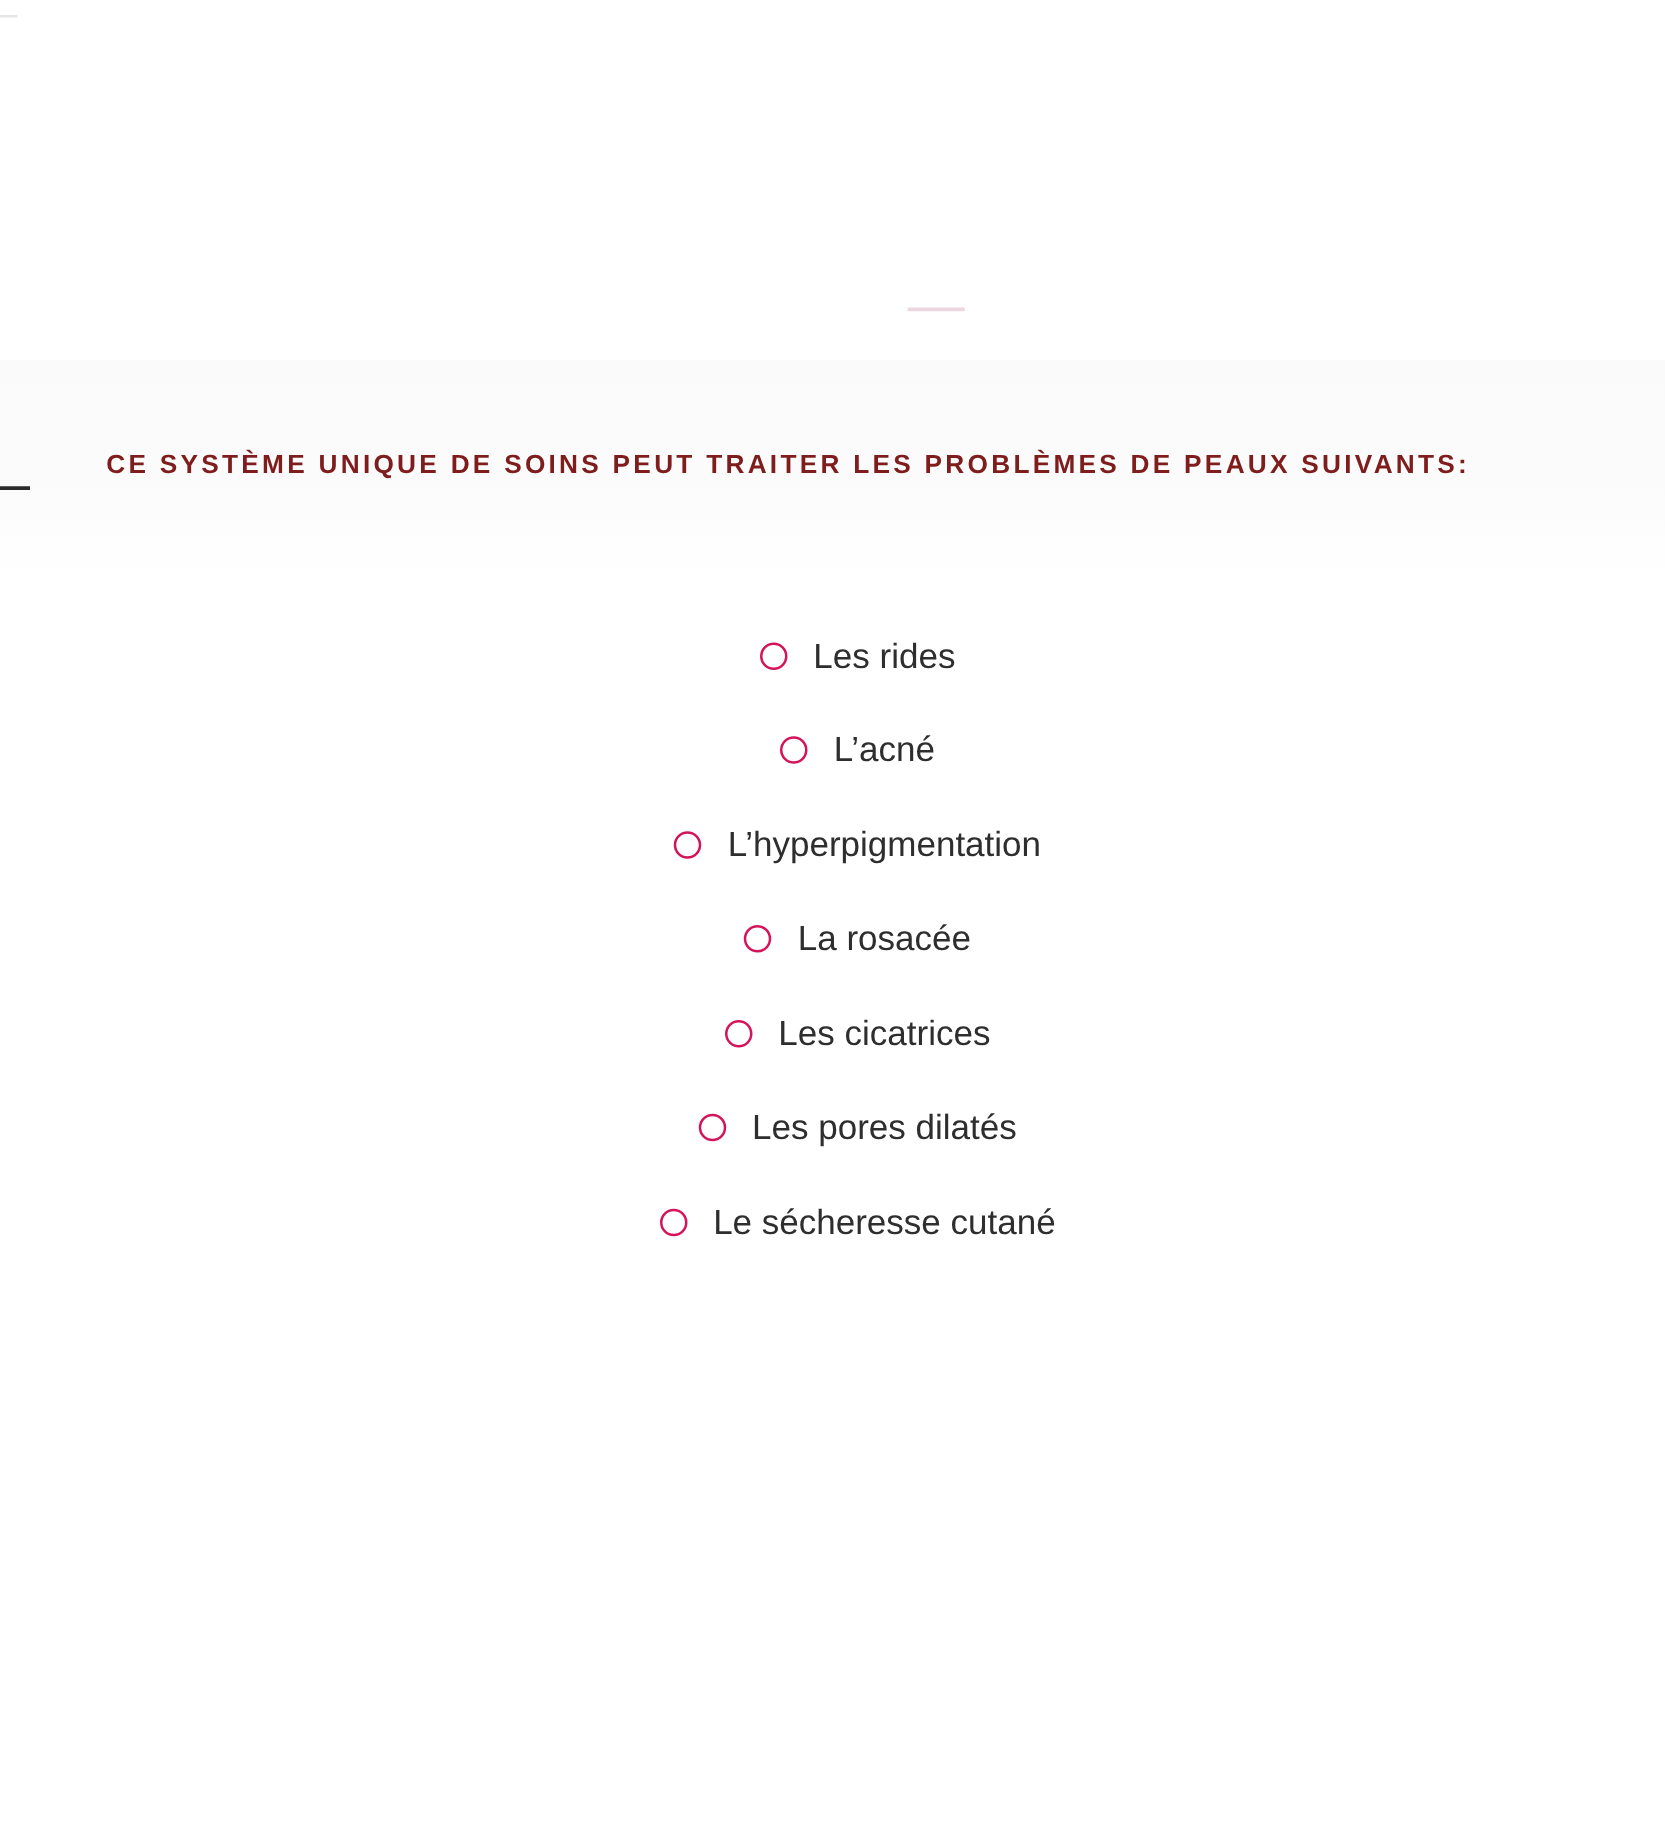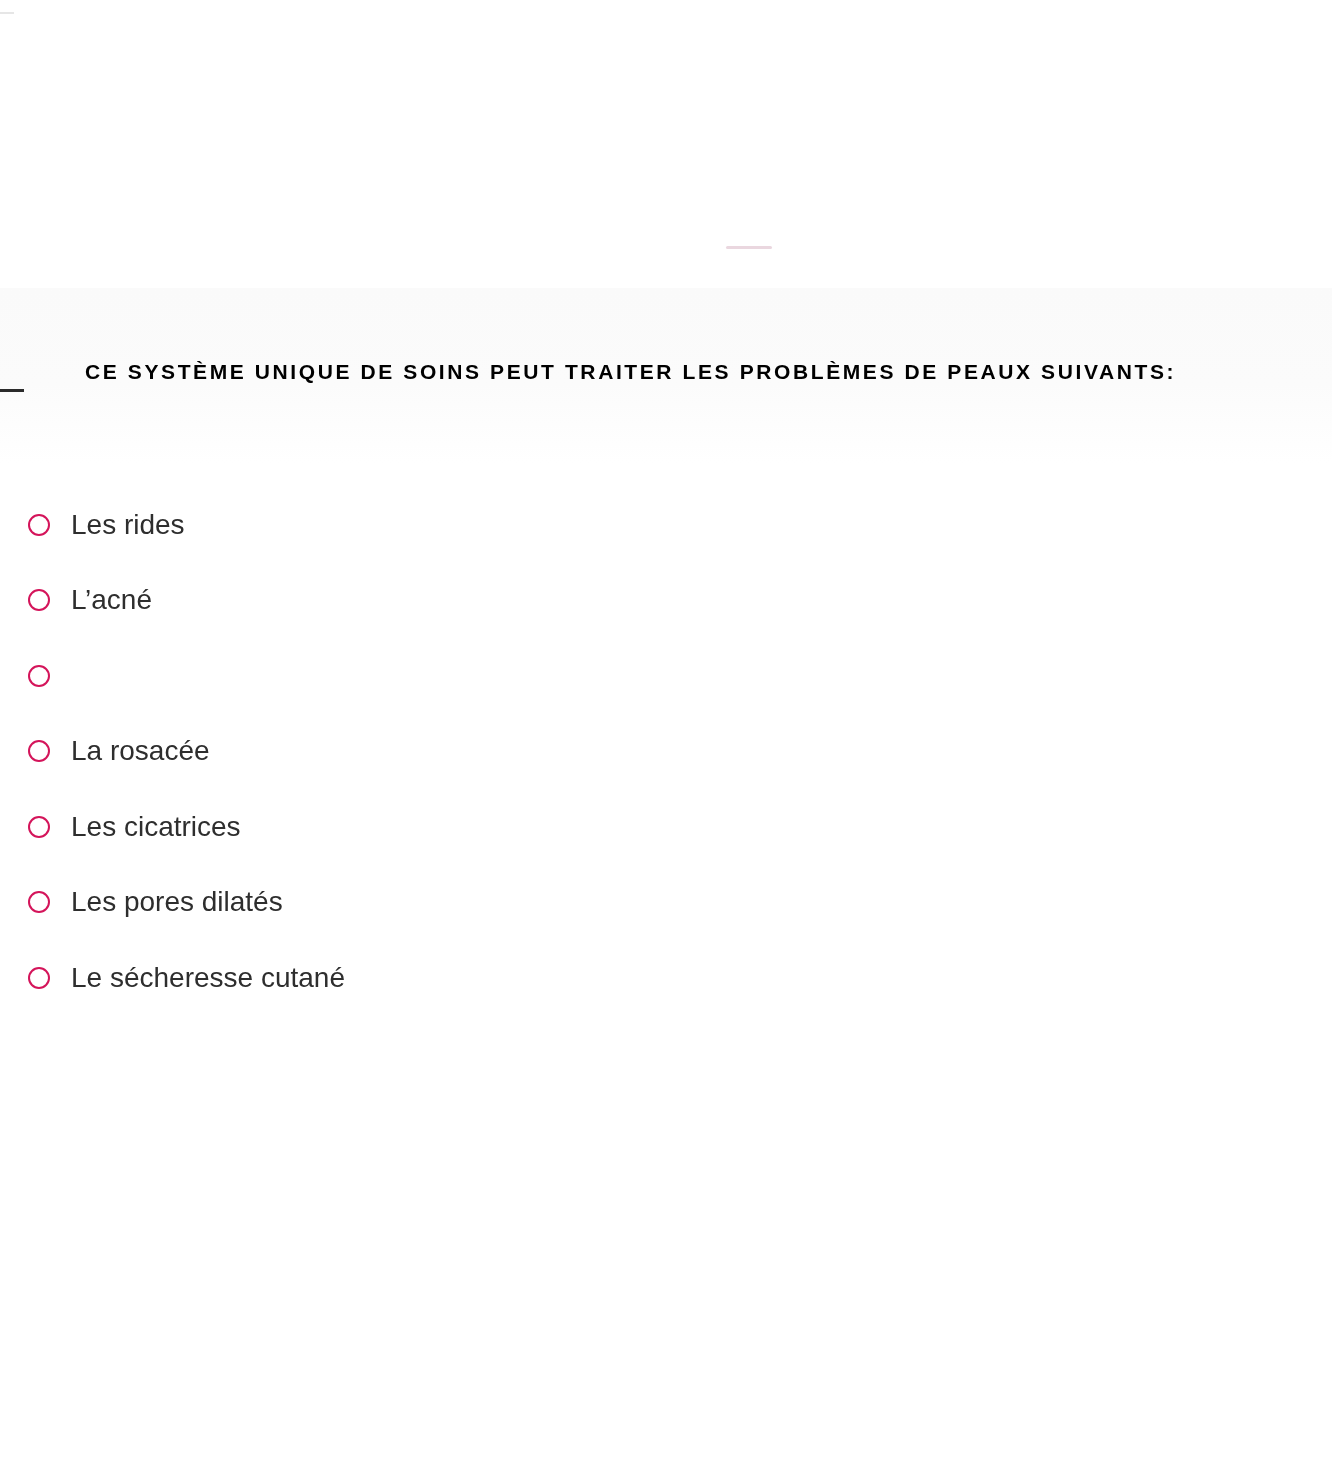--- a/index.html
+++ b/index.html
@@ -65,21 +65,21 @@
     position: absolute;
     left: -6px;
     top: 37px;
     width: 30px;
     height: 3px;
     background: #2b2b2b;
   }
   .heading {
     margin: 0;
     padding: 0 30px 0 85px;
-    color: #000000;
+    color: #7f1d1d;
     font-size: 21px;
     line-height: 40px;
     font-weight: 700;
     letter-spacing: 2.6px;
     text-transform: uppercase;
     max-width: 1245px;
   }
 
   
   .options {
@@ -88,22 +88,23 @@
     top: 487px;
     width: 1332px;
     list-style: none;
     margin: 0;
     padding: 0;
   }
   .option {
     display: flex;
     align-items: center;
     height: 75.5px;
-    padding-left: 28px;
+    padding-left: 40px;
     box-sizing: border-box;
+    justify-content: center;
   }
   .radio {
     flex: 0 0 auto;
     width: 22px;
     height: 22px;
     border: 2.6px solid #d4145a;
     border-radius: 50%;
     box-sizing: border-box;
     margin-right: 21px;
   }
@@ -143,20 +144,21 @@
     <li class="option">
       <span class="radio"></span>
       <span class="option-label">Les rides</span>
     </li>
     <li class="option">
       <span class="radio"></span>
       <span class="option-label">L’acné</span>
     </li>
     <li class="option">
       <span class="radio"></span>
+      <span class="option-label">L’hyperpigmentation</span>
     </li>
     <li class="option">
       <span class="radio"></span>
       <span class="option-label">La rosacée</span>
     </li>
     <li class="option">
       <span class="radio"></span>
       <span class="option-label">Les cicatrices</span>
     </li>
     <li class="option">

